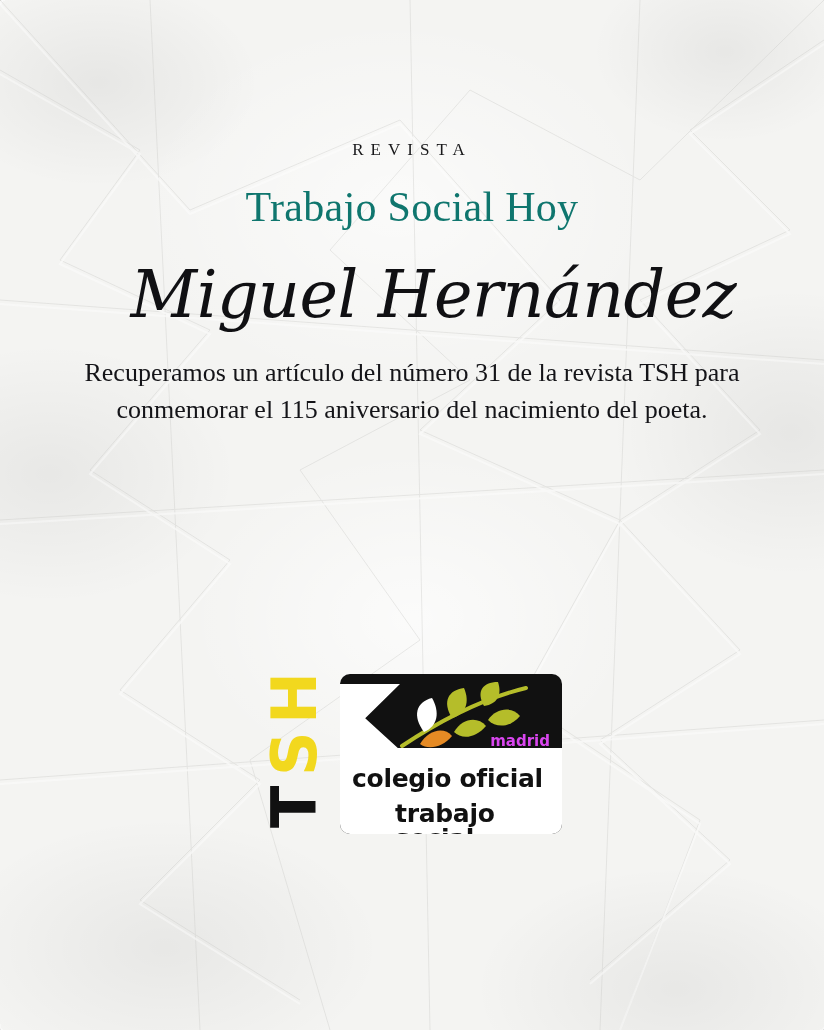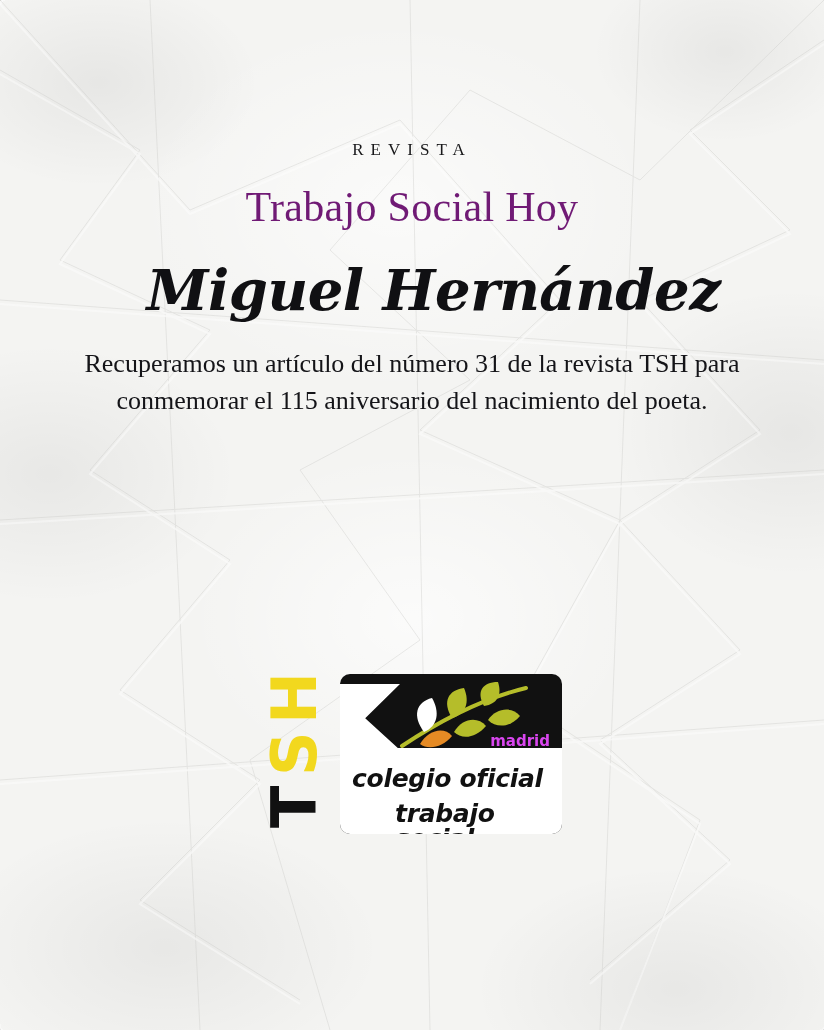--- a/index.html
+++ b/index.html
@@ -71,33 +71,33 @@
     color: #18181a;
     text-transform: uppercase;
     font-weight: 400;
   }
 
   .magazine-title {
     margin-top: 26px;
     font-family: "Liberation Serif", serif;
     font-size: 42px;
     line-height: 1;
-    color: #701a75;
+    color: #0f766e;
     font-weight: 400;
     letter-spacing: 0.3px;
   }
 
   .feature-title {
     margin-top: 33px;
     font-family: "DejaVu Serif", "Liberation Serif", serif;
     font-style: italic;
-    font-size: 56px;
+    font-size: 65px;
     line-height: 1.05;
     color: #101013;
-    font-weight: 700;
+    font-weight: 400;
     letter-spacing: -0.5px;
     margin-left: 43px;
   }
 
   .standfirst {
     margin-top: 26px;
     width: 660px;
     text-align: center;
     font-family: "Liberation Serif", serif;
     font-size: 26px;
@@ -181,21 +181,20 @@
   }
   .coop-line {
     position: absolute;
     left: 12px;
     font-family: "DejaVu Sans", "Liberation Sans", sans-serif;
     font-weight: 700;
     font-size: 25px;
     line-height: 1;
     color: #111111;
     letter-spacing: -0.3px;
-    font-style: italic;
   }
   .coop-line-1 { top: 92px; }
   .coop-line-2 { top: 127px; margin-left: 43px; }
 </style>
 </head>
 <body>
 
 <div class="page">
   <div class="paper-texture"></div>
   <div class="paper-blotches"></div>

